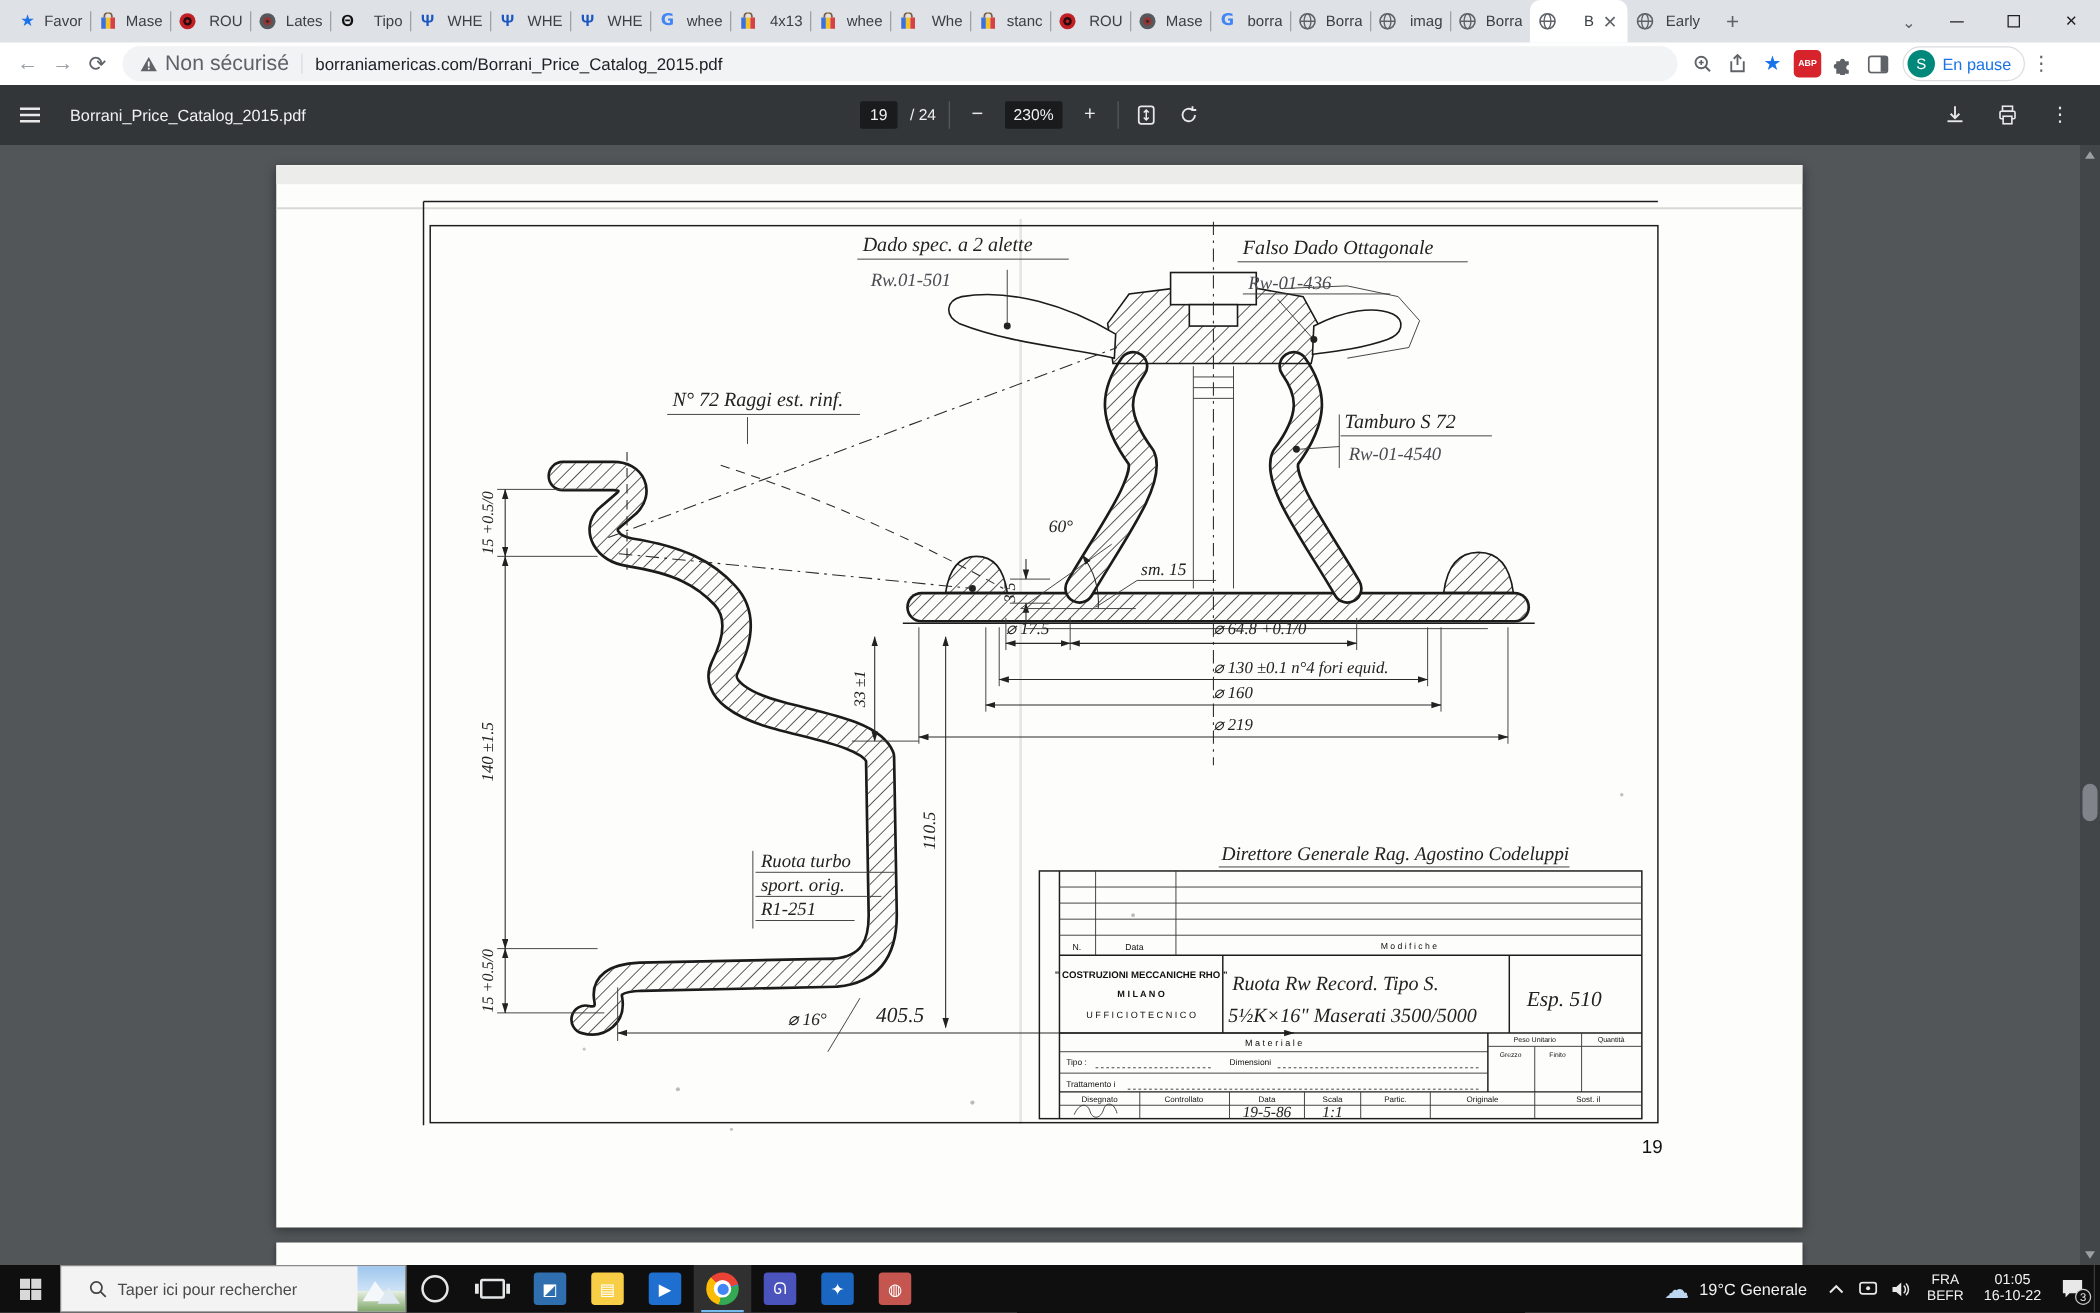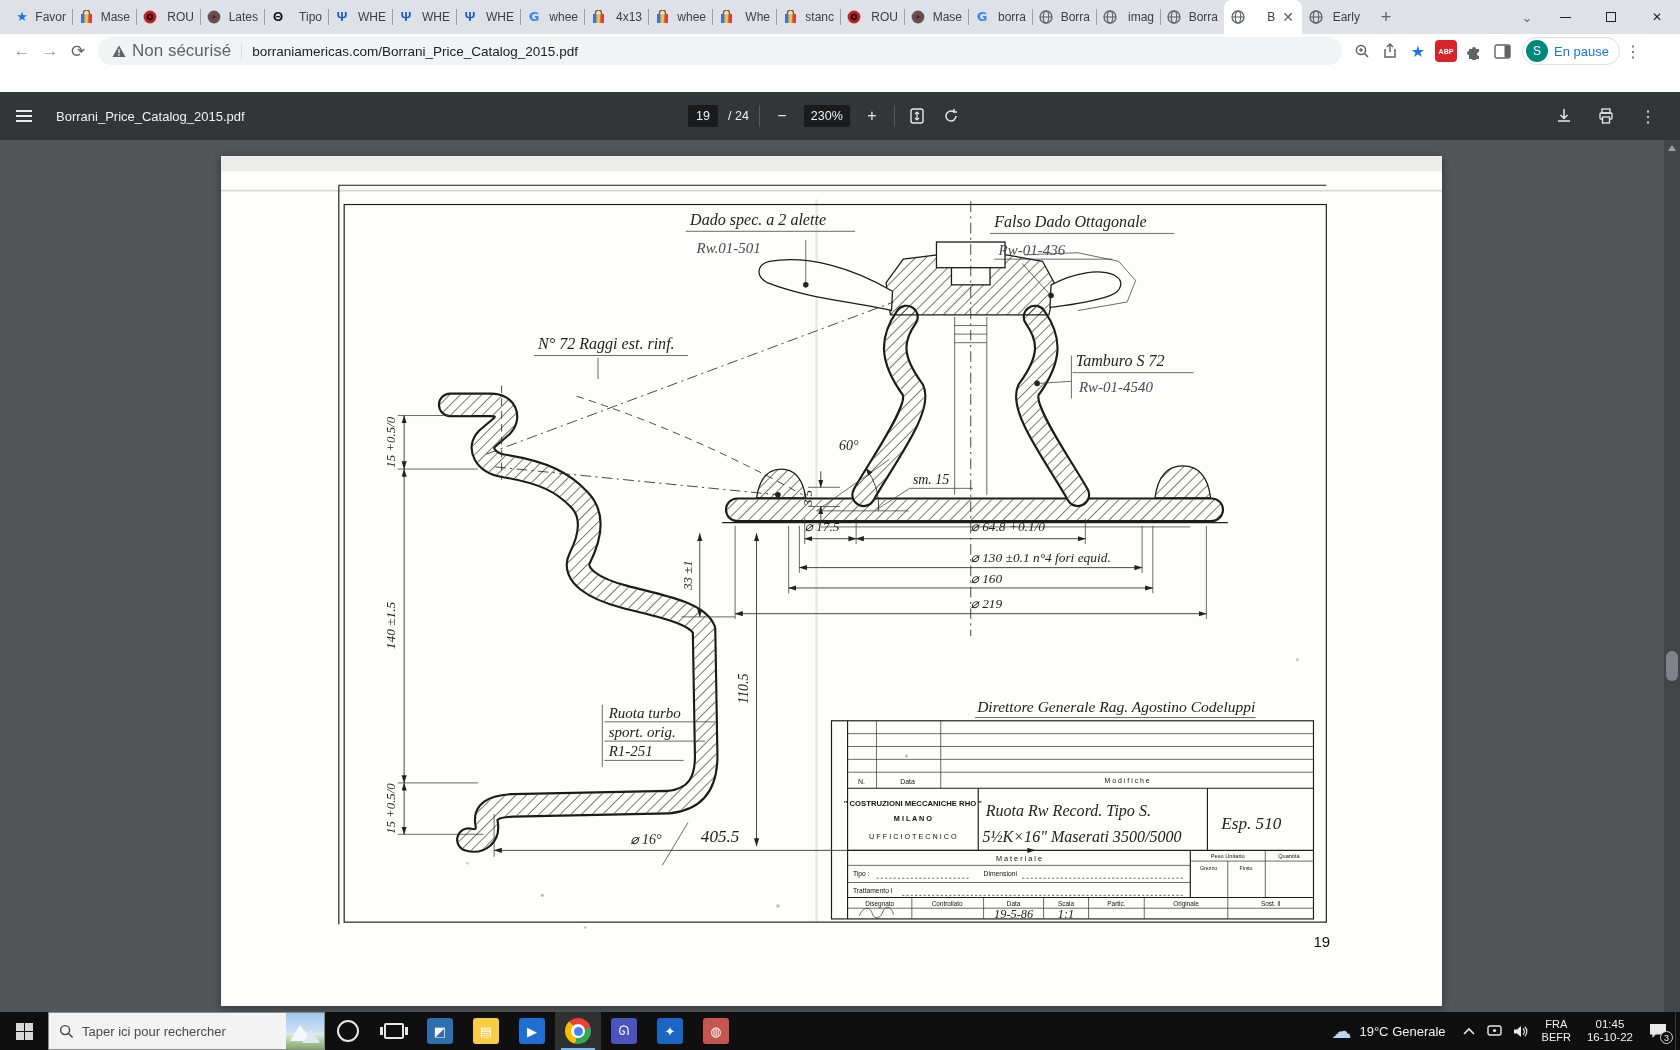--- a/index.html
+++ b/index.html
@@ -38,21 +38,21 @@
   .omni-url { color:#202124; font-size:13.5px; }
   .abar-ic { width:28px; height:28px; display:flex; align-items:center; justify-content:center; color:#5f6368; }
   .star-ic { color:#1a73e8; font-size:16px; }
   .abp { width:22px; height:22px; background:#d7242c; border-radius:4px; color:#fff; font-size:7px; font-weight:bold; display:flex; align-items:center; justify-content:center; }
   .profile-chip { height:28px; border:1px solid #dadce0; border-radius:14px; display:flex; align-items:center; gap:6px; padding:2px 10px 2px 3px; margin-left:6px; }
   .avatar { width:22px; height:22px; border-radius:50%; background:#00897b; color:#fff; font-size:12px; display:flex; align-items:center; justify-content:center; }
   .pause-label { color:#1a73e8; font-size:13px; }
   .menu-dots { font-size:16px; color:#5f6368; width:26px; text-align:center; }
 
   
-  .pdfbar { position:relative; height:48px; background:#323639; display:flex; align-items:center; color:#f1f1f1;margin-top:24px; }
+  .pdfbar { position:relative; height:48px; background:#323639; display:flex; align-items:center; color:#f1f1f1; }
   .hamburger { width:48px; display:flex; flex-direction:column; gap:3px; align-items:center; }
   .hamburger i { display:block; width:16px; height:2px; background:#eaeaea; }
   .pdftitle { font-size:13px; color:#f1f1f1; margin-left:8px; }
   .pdfcenter { position:absolute; left:688px; top:0; height:48px; display:flex; align-items:center; gap:10px; font-size:12.5px; }
   .pagebox { width:30px; height:22px; background:#191b1c; border-radius:2px; display:flex; align-items:center; justify-content:center; }
   .zoombox { width:46px; height:22px; background:#191b1c; border-radius:2px; display:flex; align-items:center; justify-content:center; }
   .pdfsep { width:1px; height:22px; background:#555a5e; }
   .pdfbtn { width:24px; height:24px; display:flex; align-items:center; justify-content:center; font-size:16px; color:#e8e8e8; }
   .pdfright { position:absolute; right:20px; top:0; height:48px; display:flex; align-items:center; gap:18px; }
 
@@ -79,21 +79,21 @@
   .whitefill { fill:#fdfdfc; stroke:#1b1b1b; stroke-width:1.2; }
   text.hw { font-family:"Liberation Serif","DejaVu Serif",serif; font-style:italic; fill:#222; }
   text.hw2 { font-family:"Liberation Serif","DejaVu Serif",serif; font-style:italic; fill:#4b4b52; }
   text.tb { font-family:"Liberation Sans","DejaVu Sans",sans-serif; fill:#111; }
 
   
   .taskbar { position:absolute; left:0; top:1012px; width:1680px; height:38px; background:#0f0f10; display:flex; align-items:center; color:#fff; }
   .startbtn { width:48px; height:38px; display:flex; align-items:center; justify-content:center; }
   .winlogo { display:grid; grid-template-columns:8px 8px; grid-template-rows:8px 8px; gap:1px; }
   .winlogo i { background:#d8d8d8; }
-  .searchbox { width:277px; height:38px; background:#f3f3f3; border:1px solid #8a8a8a; display:flex; align-items:center; gap:8px; padding:0 0 0 10px; color:#444; position:relative; }
+  .searchbox { width:277px; height:38px; background:#f3f3f3; border:1px solid #8a8a8a; display:flex; align-items:center; gap:8px; padding:0 0 0 22px; color:#444; position:relative; }
   .searchbox .ph { font-size:13px; color:#4a4a4a; flex:1; }
   .search-img { width:38px; height:36px; background:linear-gradient(180deg,#9fc7ee 0%,#cfe3f6 55%,#e8f0e2 55%,#7fa86a 100%); position:relative; overflow:hidden; }
   .search-img::before { content:""; position:absolute; left:4px; bottom:8px; border-left:10px solid transparent; border-right:12px solid transparent; border-bottom:16px solid #f5f8fb; }
   .search-img::after { content:""; position:absolute; left:16px; bottom:6px; border-left:9px solid transparent; border-right:9px solid transparent; border-bottom:13px solid #dfe9f2; }
   .tbico { width:46px; height:38px; display:flex; align-items:center; justify-content:center; position:relative; }
   .tbico.active { background:rgba(255,255,255,.14); }
   .tbico.active::after { content:""; position:absolute; left:6px; bottom:0; width:34px; height:2px; background:#76b9ed; }
   .cortana { width:22px; height:22px; border:2px solid #e4e6e8; border-radius:50%; }
   .taskview { width:20px; height:16px; border:2px solid #e4e6e8; border-radius:2px; position:relative; }
   .taskview::before { content:""; position:absolute; left:-6px; top:2px; width:3px; height:8px; background:#e4e6e8; }
@@ -754,21 +754,21 @@
         <svg width="15" height="13" viewBox="0 0 15 13">
             <path d="M1 4.5h3L8 1v11L4 8.5H1Z" fill="#e8e8e8"></path>
             <path d="M10 3.5a4 4 0 0 1 0 6M11.8 1.8a6.5 6.5 0 0 1 0 9.4" fill="none" stroke="#e8e8e8" stroke-width="1.2"></path>
           </svg>
       </div>
       <div class="lang">
         <div>FRA</div>
         <div>BEFR</div>
       </div>
       <div class="clock">
-        <div>01:45</div>
+        <div>01:05</div>
         <div>16-10-22</div>
       </div>
       <div class="notif">
         <span class="bubble"></span>
         <span class="cnt">3</span>
       </div>
       <div class="showdesk"></div>
     </div>
   </div>
 </div>

